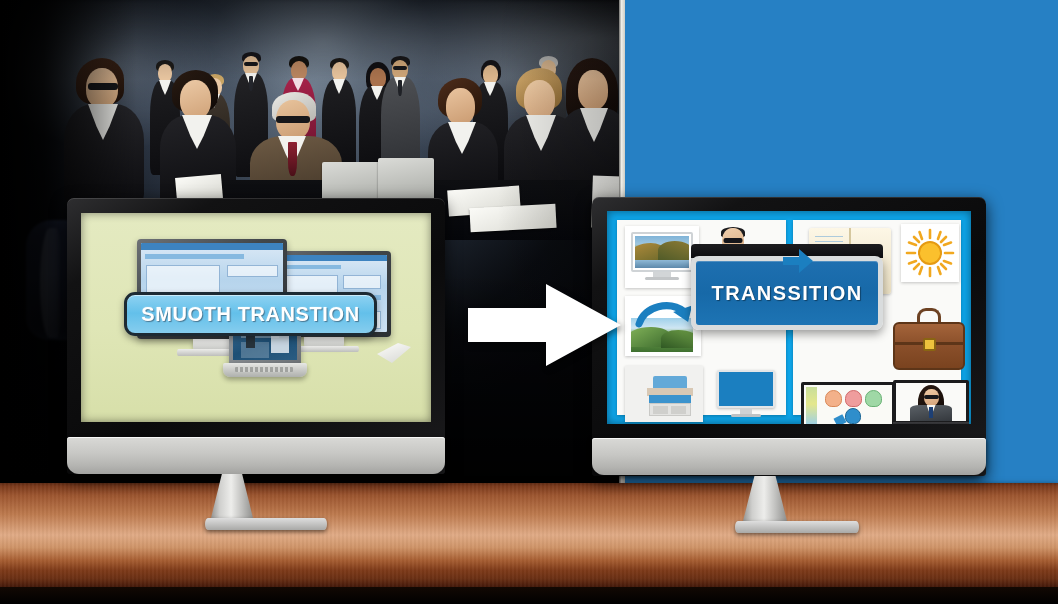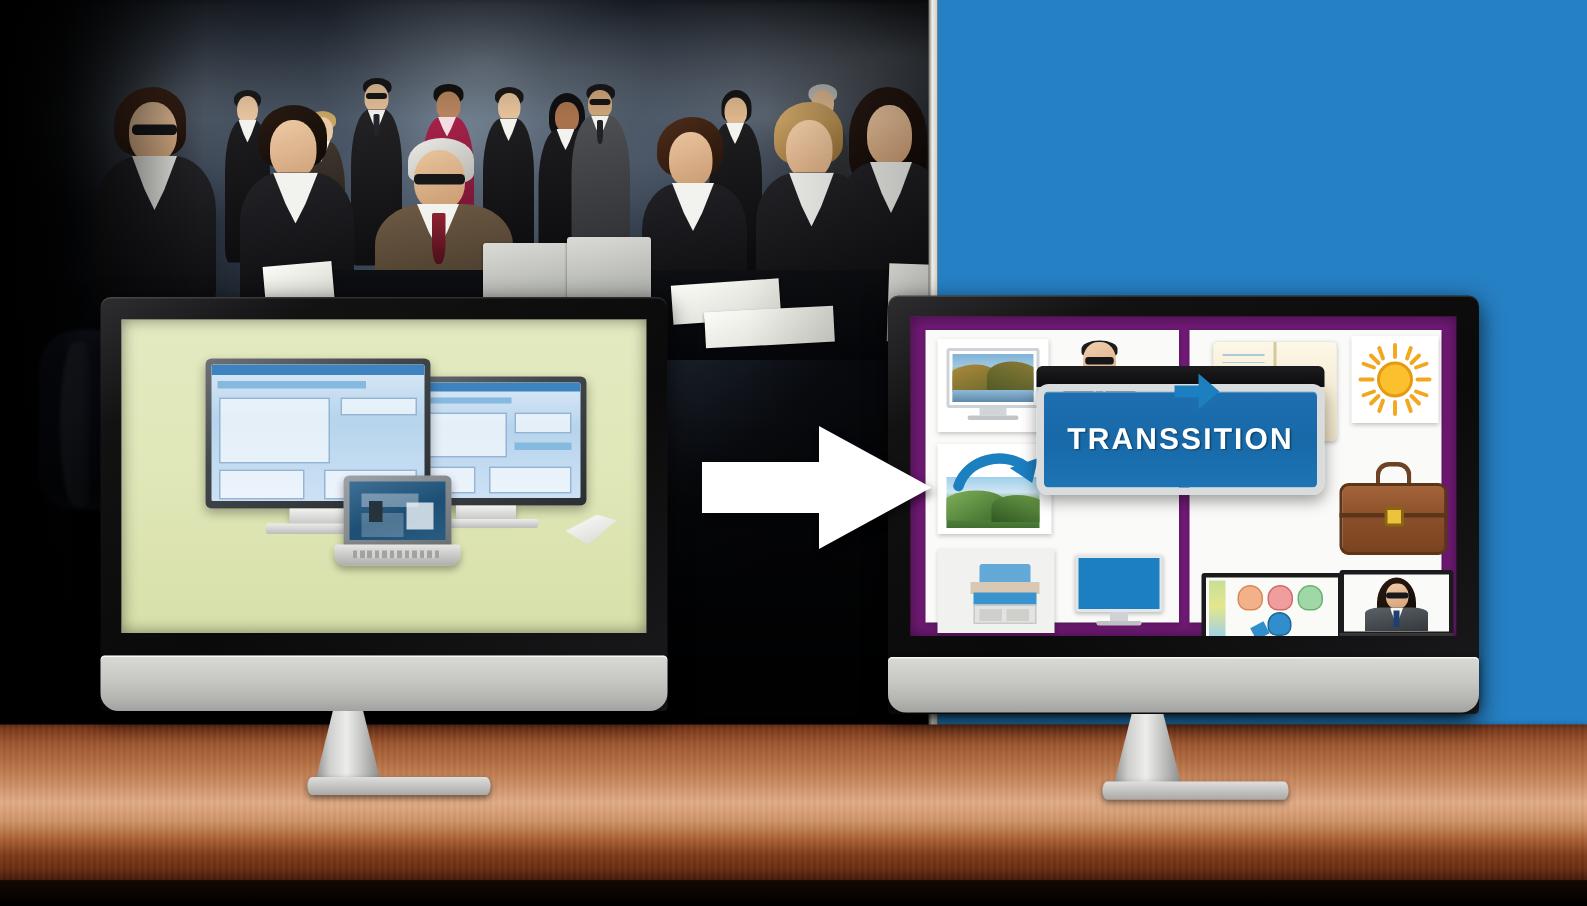--- a/index.html
+++ b/index.html
@@ -138,21 +138,21 @@
   #monitor-left .mon-screen {
     left:14px; top:15px; width:350px; height:209px;
     background:linear-gradient(180deg,#e4eac1 0%,#dfe6b6 55%,#d7dfa9 100%);
   }
   #monitor-left .mon-chin { left:0; top:239px; width:378px; height:37px; }
 
   
   #monitor-right { left:592px; top:197px; width:394px; height:279px; }
   #monitor-right .mon-screen {
     left:15px; top:14px; width:364px; height:213px;
-    background:#701a75;
+    background:#0ea5e9;
   }
   #monitor-right .mon-chin { left:0; top:241px; width:394px; height:37px; }
 
   
   .devices { position:absolute; inset:0; }
   .dev-monitor-back, .dev-monitor-front {
     position:absolute;
     background:linear-gradient(150deg,#6e7276,#41464a 40%,#2b2f33);
     border-radius:4px; box-shadow:0 3px 7px rgba(0,0,0,.32);
   }
@@ -489,20 +489,23 @@
             <div class="win-box" style="left:8px;top:21px;width:44%;height:16px;background:rgba(255,255,255,.22);border:none;"></div>
             <div class="win-box" style="right:8px;top:14px;width:28%;height:18px;background:rgba(240,245,250,.8);border:none;"></div>
           </div>
         </div>
         <div class="dev-laptop-body" style="left:142px;top:150px;width:84px;height:14px;">
           <div class="dev-keys" style="left:12px;top:4px;width:58px;height:5px;"></div>
         </div>
         <div class="dev-mouse" style="left:296px;top:130px;width:34px;height:20px;"></div>
 
         <div class="sign-post"></div>
+        <div class="sign" id="sign-left">
+          <span class="sign-text">SMUOTH TRANSTION</span>
+        </div>
       </div>
     </div>
     <div class="mon-chin"></div>
   </div>
   <div class="mon-neck" style="left:210px;top:474px;width:44px;height:48px;"></div>
   <div class="mon-foot" style="left:205px;top:518px;width:122px;height:12px;"></div>
 
   <div class="monitor" id="monitor-right">
     <div class="mon-bezel"></div>
     <div class="mon-screen">

